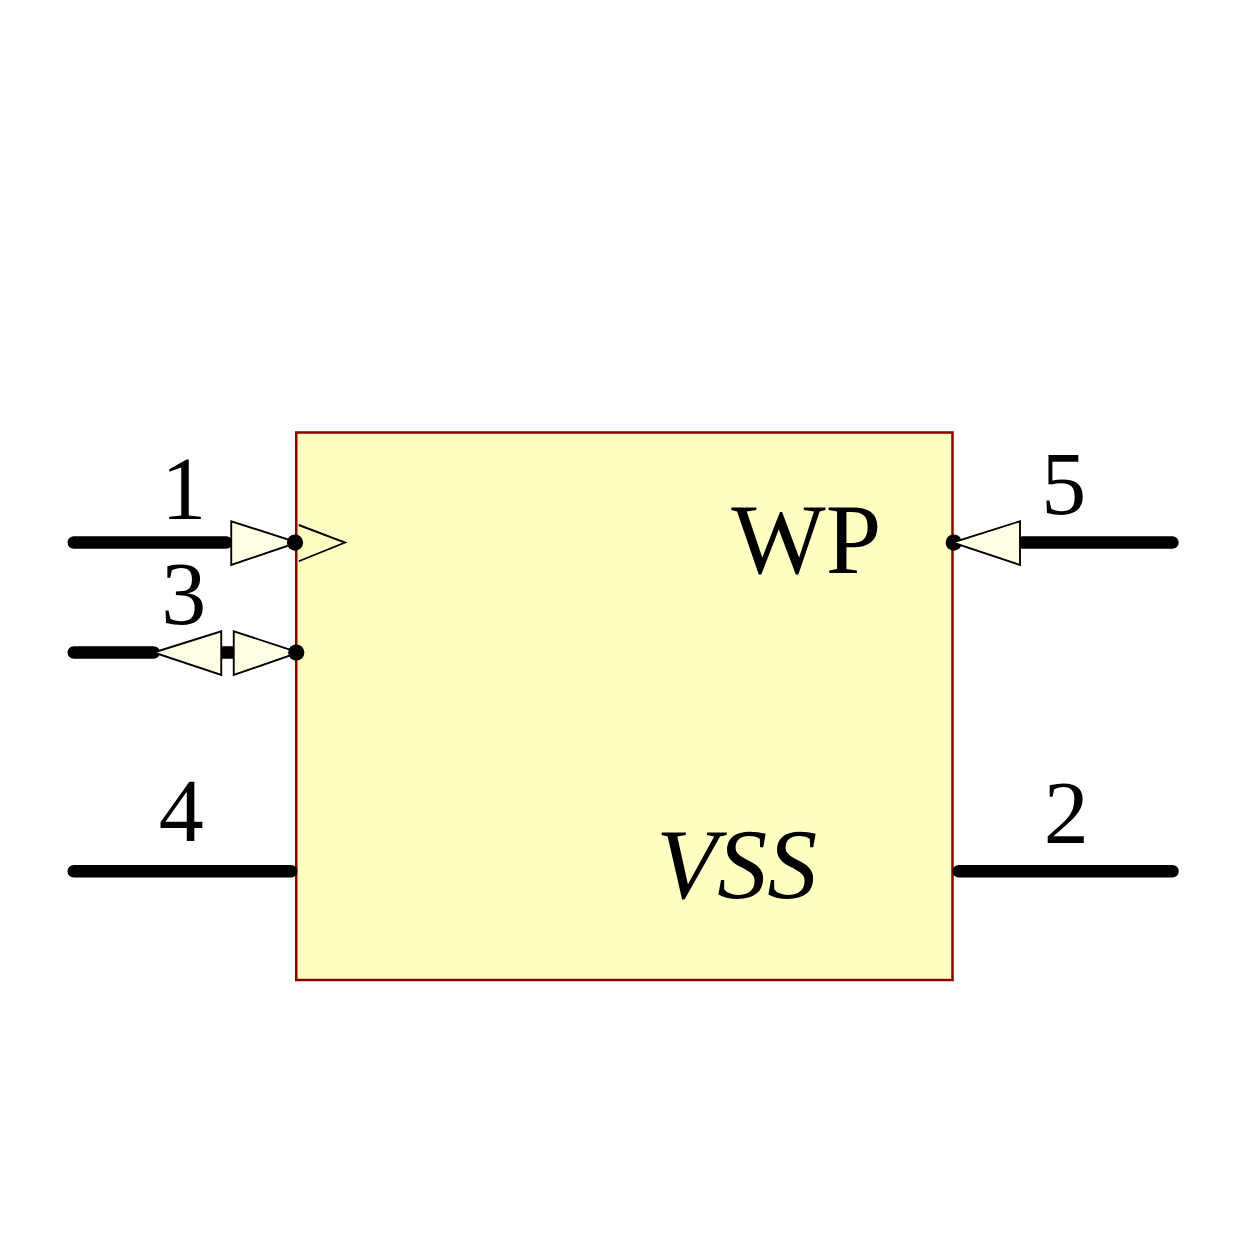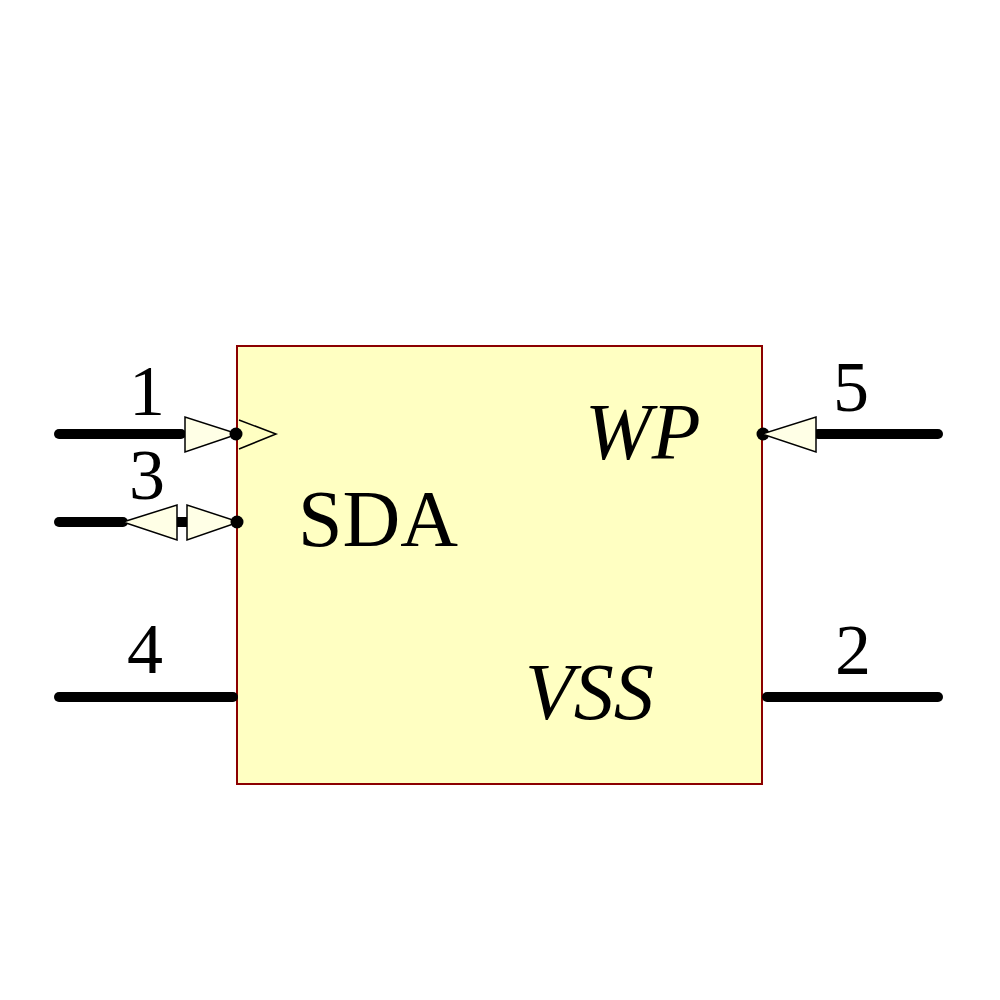--- a/index.html
+++ b/index.html
@@ -41,22 +41,21 @@
   }
   .arrow-svg { position: absolute; overflow: visible; }
 </style>
 </head>
 <body>
 
 <div id="canvas">
 
   <div class="body-rect"></div>
 
-  <span class="pin-label" style="left:298px; top:479px;">SDA</span>
-  <span class="pin-label" style="left:585px; top:392px;font-style:italic;">WP</span>
+  <span class="pin-label" style="left:585px; top:392px;">WP</span>
   <span class="pin-label" style="left:525px; top:652px;font-style:italic;">VSS</span>
 
   <span class="pin-number" style="left:147px; top:355px;">1</span>
   <span class="pin-number" style="left:147px; top:439px;">3</span>
   <span class="pin-number" style="left:145px; top:613px;">4</span>
   <span class="pin-number" style="left:851px; top:351px;">5</span>
   <span class="pin-number" style="left:853px; top:614px;">2</span>
 
   <div class="wire" style="left:54px;  top:429px; width:132px;"></div>
   <div class="wire" style="left:54px;  top:517px; width:74px;"></div>

